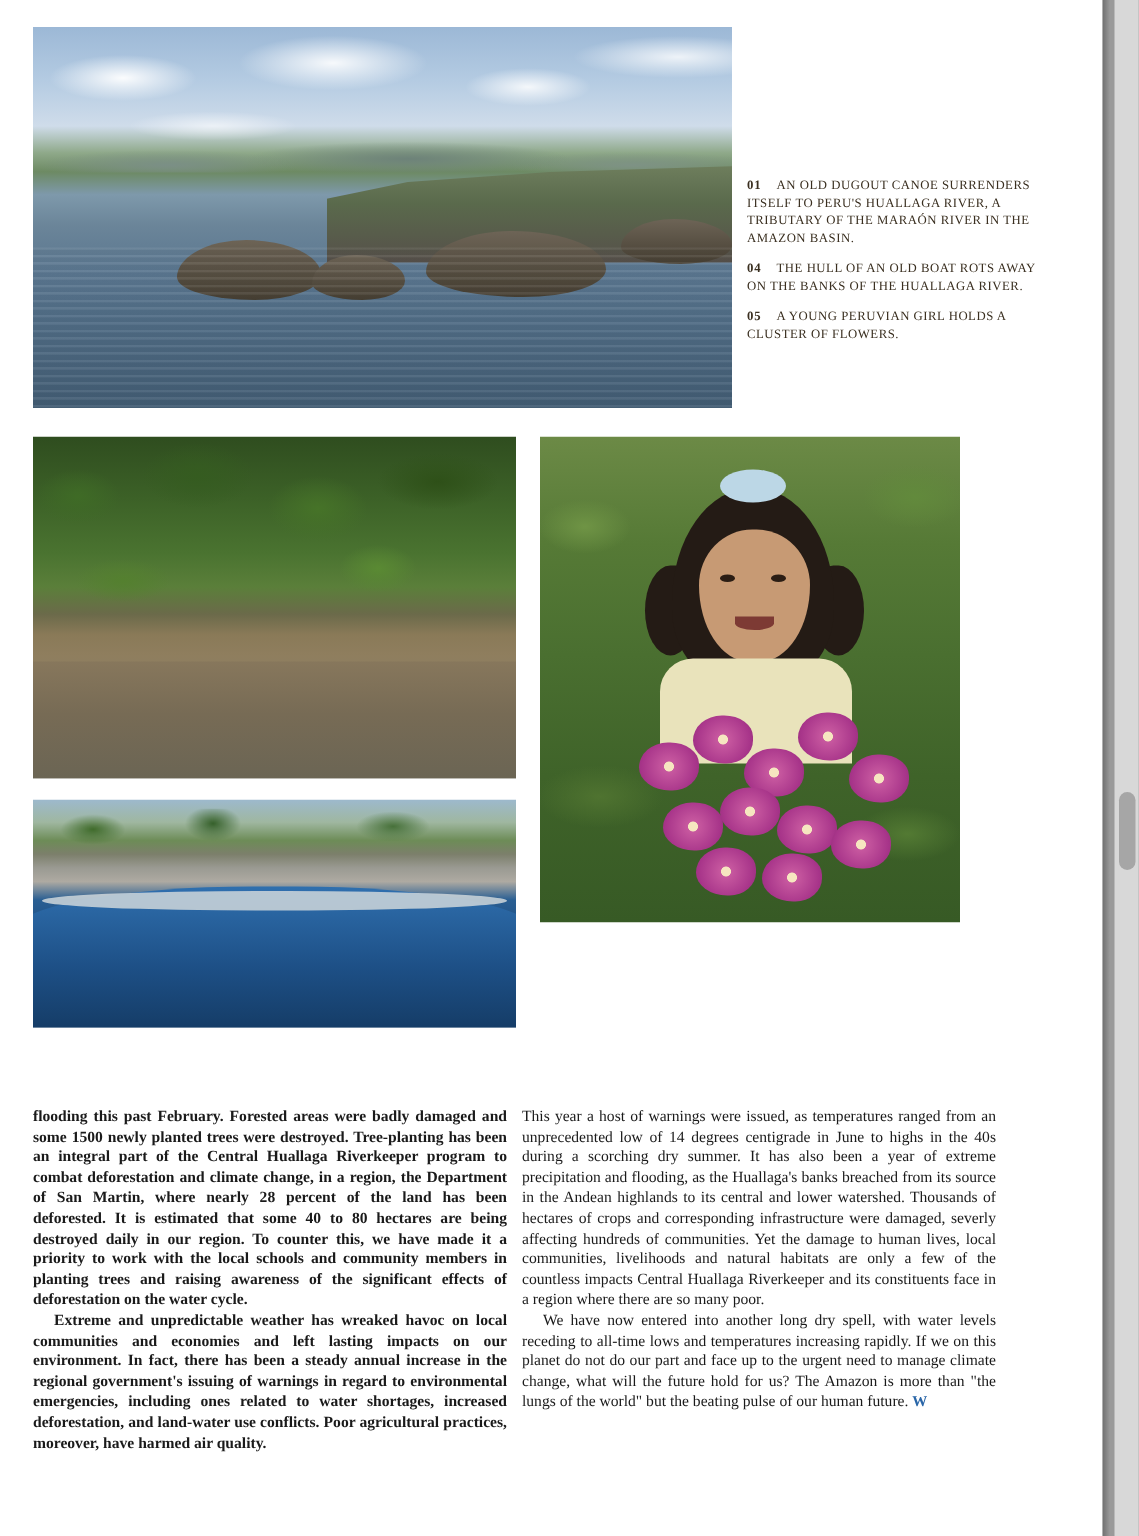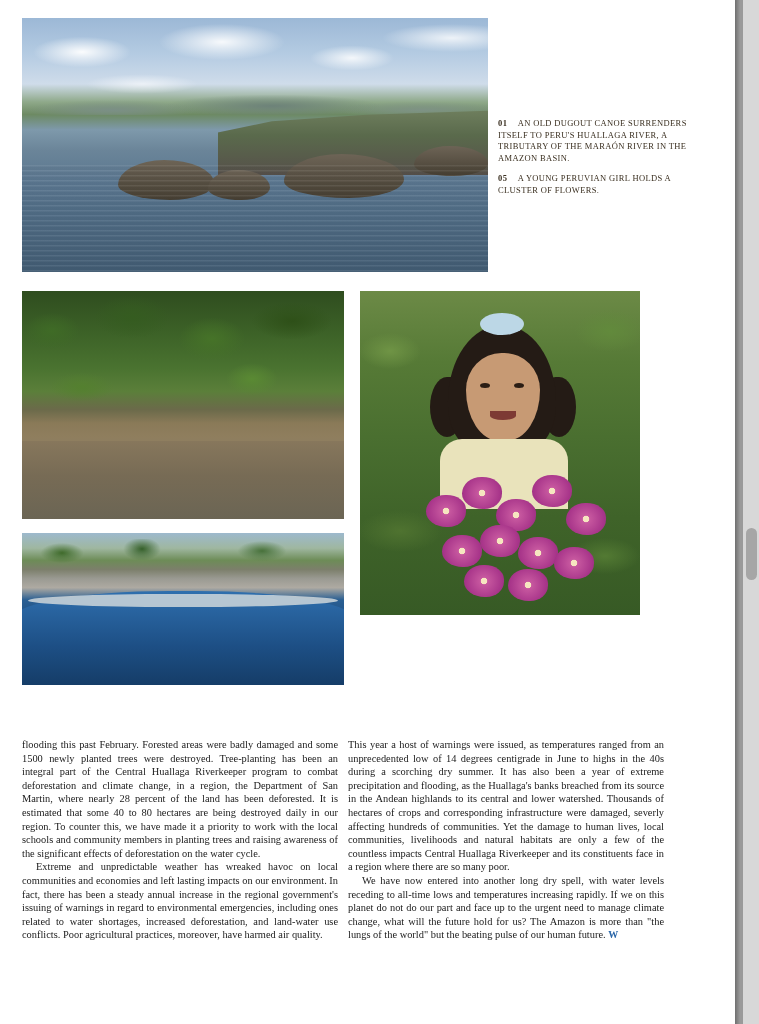--- a/index.html
+++ b/index.html
@@ -233,21 +233,21 @@
   
   .col {
     position: absolute;
     top: 738px;
     width: 316px;
     font-size: 10.4px;
     line-height: 13.6px;
     text-align: justify;
     color: #1a1a1a;
   }
-  #col-left { left: 22px; }
+  #col-left { left: 22px; font-weight: bold; }
   #col-right { left: 348px; }
   .col p { margin: 0; }
   .col p + p { text-indent: 14px; }
   .endmark {
     font-family: "Liberation Serif", serif;
     font-weight: bold;
     color: #2a66a8;
     font-size: 10px;
   }
 
@@ -329,20 +329,23 @@
       </div>
     </div>
 
   </div>
 
   <div class="legend">
     <div class="row">
       <span class="num">01</span><span>An old dugout canoe surrenders itself to Peru's Huallaga River, a tributary of the Maraón River in the Amazon Basin.</span>
     </div>
     <div class="row">
+      <span class="num">04</span><span>The hull of an old boat rots away on the banks of the Huallaga River.</span>
+    </div>
+    <div class="row">
       <span class="num">05</span><span>A young Peruvian girl holds a cluster of flowers.</span>
     </div>
   </div>
 
   <div class="col" id="col-left">
     <p>flooding this past February. Forested areas were badly damaged and some 1500 newly planted trees were destroyed. Tree-planting has been an integral part of the Central Huallaga Riverkeeper program to combat deforestation and climate change, in a region, the Department of San Martin, where nearly 28 percent of the land has been deforested. It is estimated that some 40 to 80 hectares are being destroyed daily in our region. To counter this, we have made it a priority to work with the local schools and community members in planting trees and raising awareness of the significant effects of deforestation on the water cycle.</p>
     <p>Extreme and unpredictable weather has wreaked havoc on local communities and economies and left lasting impacts on our environment. In fact, there has been a steady annual increase in the regional government's issuing of warnings in regard to environmental emergencies, including ones related to water shortages, increased deforestation, and land-water use conflicts. Poor agricultural practices, moreover, have harmed air quality.</p>
   </div>
 
   <div class="col" id="col-right">

